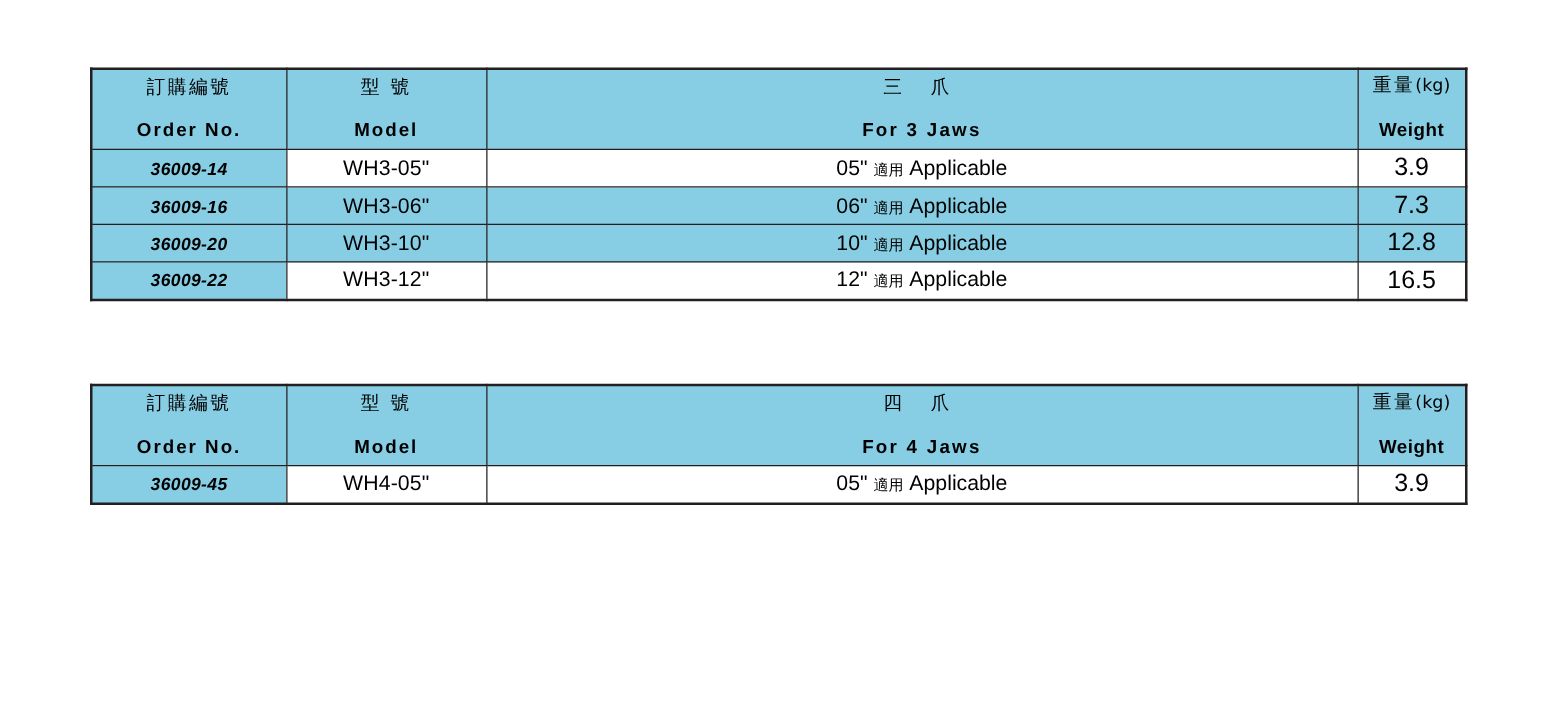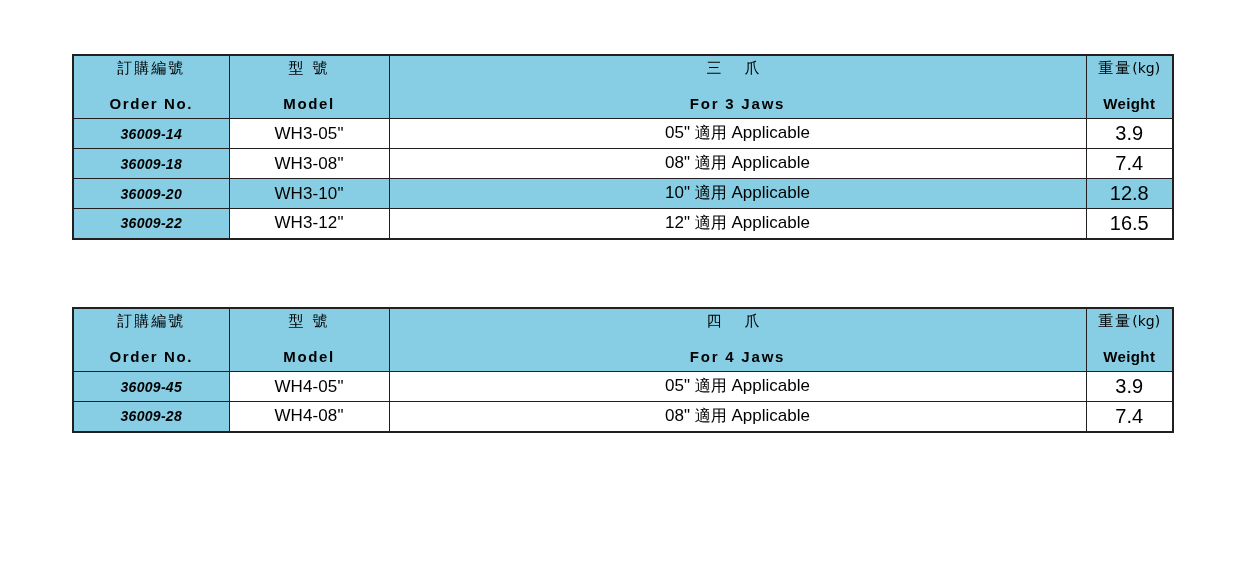--- a/index.html
+++ b/index.html
@@ -93,21 +93,21 @@
   }
   .spec-table td.c-model-cell {
     font-size: 17px;
     letter-spacing: 0.1px;
   }
   .spec-table td.c-jaws-cell {
     font-size: 17px;
   }
   .spec-table td.c-jaws-cell .cjk {
     font-family: "DejaVu Sans", "Liberation Sans", sans-serif;
-    font-size: 16px;
+    font-size: 12px;
   }
   .spec-table td.c-weight-cell {
     font-size: 20px;
   }
 </style>
 </head>
 <body>
 
 <div class="page">
 
@@ -138,25 +138,25 @@
         </th>
       </tr>
     </thead>
     <tbody>
       <tr class="row-white">
         <td class="c-order-cell">36009-14</td>
         <td class="c-model-cell">WH3-05"</td>
         <td class="c-jaws-cell"><span>05"</span> <span class="cjk">適用</span> <span>Applicable</span></td>
         <td class="c-weight-cell">3.9</td>
       </tr>
-      <tr class="row-white">
-        <td class="c-order-cell">36009-18</td>
-        <td class="c-model-cell">WH3-08"</td>
-        <td class="c-jaws-cell"><span>08"</span> <span class="cjk">適用</span> <span>Applicable</span></td>
-        <td class="c-weight-cell">7.4</td>
+      <tr class="row-blue">
+        <td class="c-order-cell">36009-16</td>
+        <td class="c-model-cell">WH3-06"</td>
+        <td class="c-jaws-cell"><span>06"</span> <span class="cjk">適用</span> <span>Applicable</span></td>
+        <td class="c-weight-cell">7.3</td>
       </tr>
       <tr class="row-blue">
         <td class="c-order-cell">36009-20</td>
         <td class="c-model-cell">WH3-10"</td>
         <td class="c-jaws-cell"><span>10"</span> <span class="cjk">適用</span> <span>Applicable</span></td>
         <td class="c-weight-cell">12.8</td>
       </tr>
       <tr class="row-white">
         <td class="c-order-cell">36009-22</td>
         <td class="c-model-cell">WH3-12"</td>
@@ -193,22 +193,16 @@
         </th>
       </tr>
     </thead>
     <tbody>
       <tr class="row-white">
         <td class="c-order-cell">36009-45</td>
         <td class="c-model-cell">WH4-05"</td>
         <td class="c-jaws-cell"><span>05"</span> <span class="cjk">適用</span> <span>Applicable</span></td>
         <td class="c-weight-cell">3.9</td>
       </tr>
-      <tr class="row-white">
-        <td class="c-order-cell">36009-28</td>
-        <td class="c-model-cell">WH4-08"</td>
-        <td class="c-jaws-cell"><span>08"</span> <span class="cjk">適用</span> <span>Applicable</span></td>
-        <td class="c-weight-cell">7.4</td>
-      </tr>
     </tbody>
   </table>
 
 </div>
 
 </body></html>

